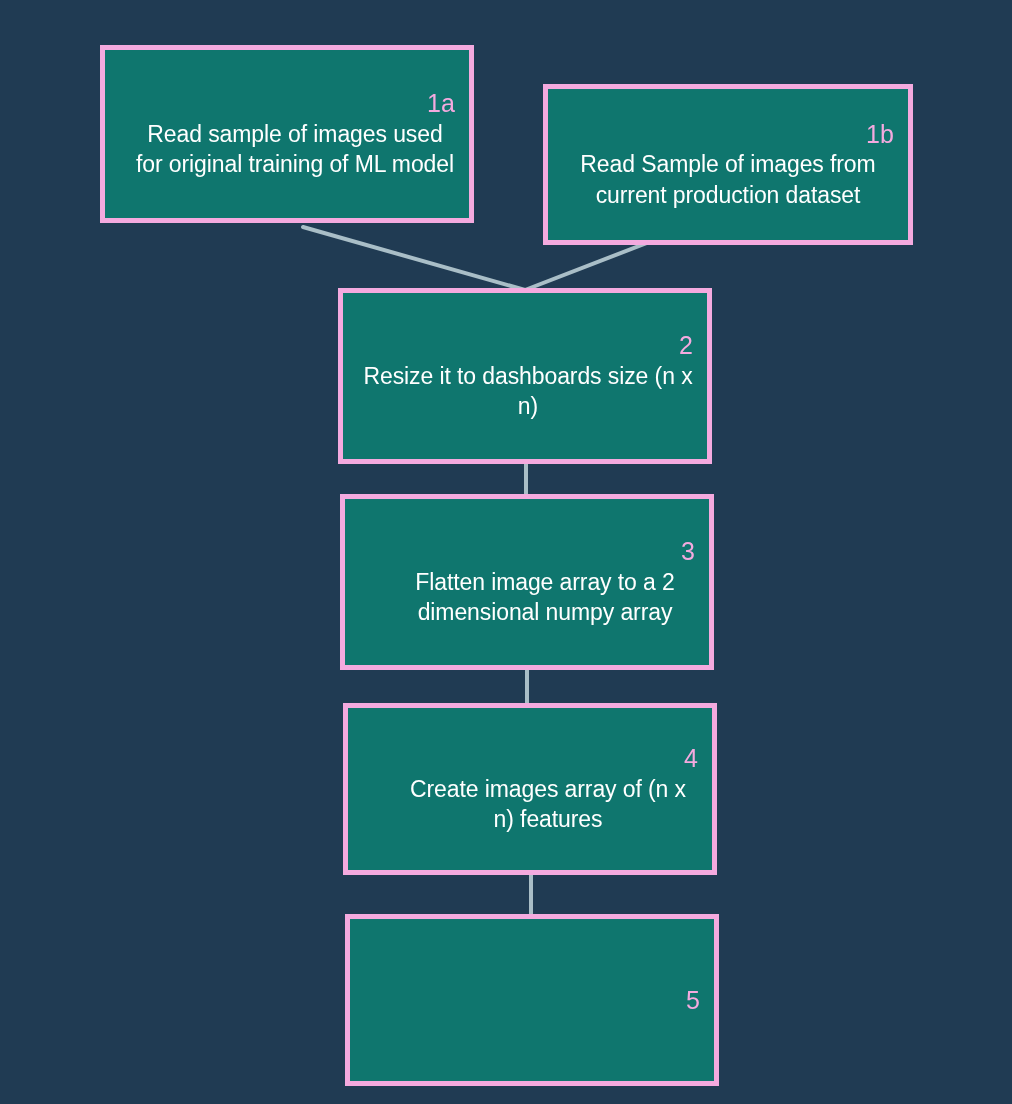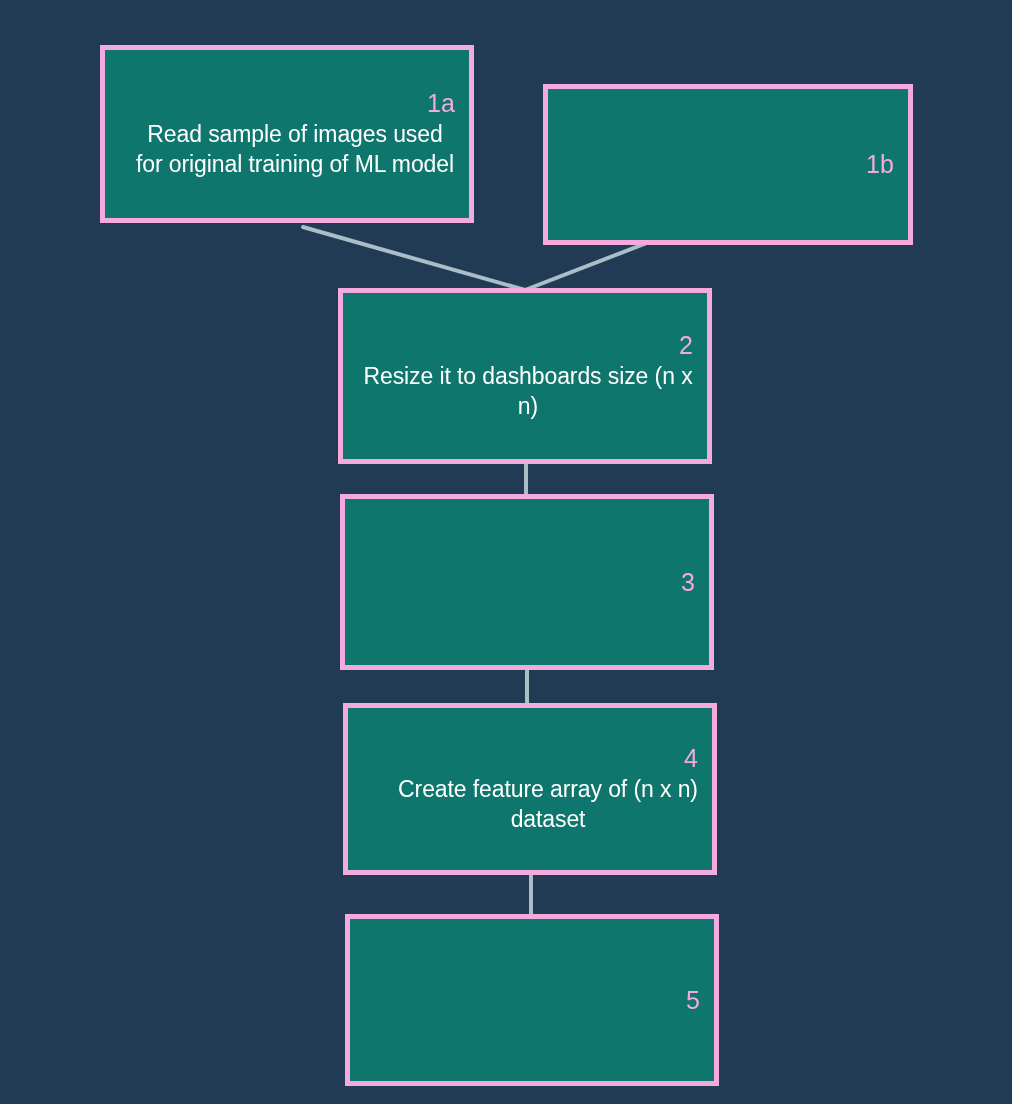--- a/index.html
+++ b/index.html
@@ -81,33 +81,35 @@
     <line x1="531" y1="870" x2="531" y2="918" stroke="#A9BEC7" stroke-width="4" stroke-linecap="round"></line>
   </svg>
 
   <div class="node" id="node-1a">
     <div class="node-number">1a</div>
     <div class="node-label">Read sample of images used for original training of ML model</div>
   </div>
 
   <div class="node" id="node-1b">
     <div class="node-number">1b</div>
+    <div class="node-label">Read Sample of images from current production dataset</div>
   </div>
 
   <div class="node" id="node-2">
     <div class="node-number">2</div>
     <div class="node-label">Resize it to dashboards size (n x n)</div>
   </div>
 
   <div class="node" id="node-3">
     <div class="node-number">3</div>
+    <div class="node-label">Flatten image array to a 2 dimensional numpy array</div>
   </div>
 
   <div class="node" id="node-4">
     <div class="node-number">4</div>
-    <div class="node-label">Create feature array of (n x n) dataset</div>
+    <div class="node-label">Create images array of (n x n) features</div>
   </div>
 
   <div class="node" id="node-5">
     <div class="node-number">5</div>
   </div>
 
 </div>
 
 </body></html>

